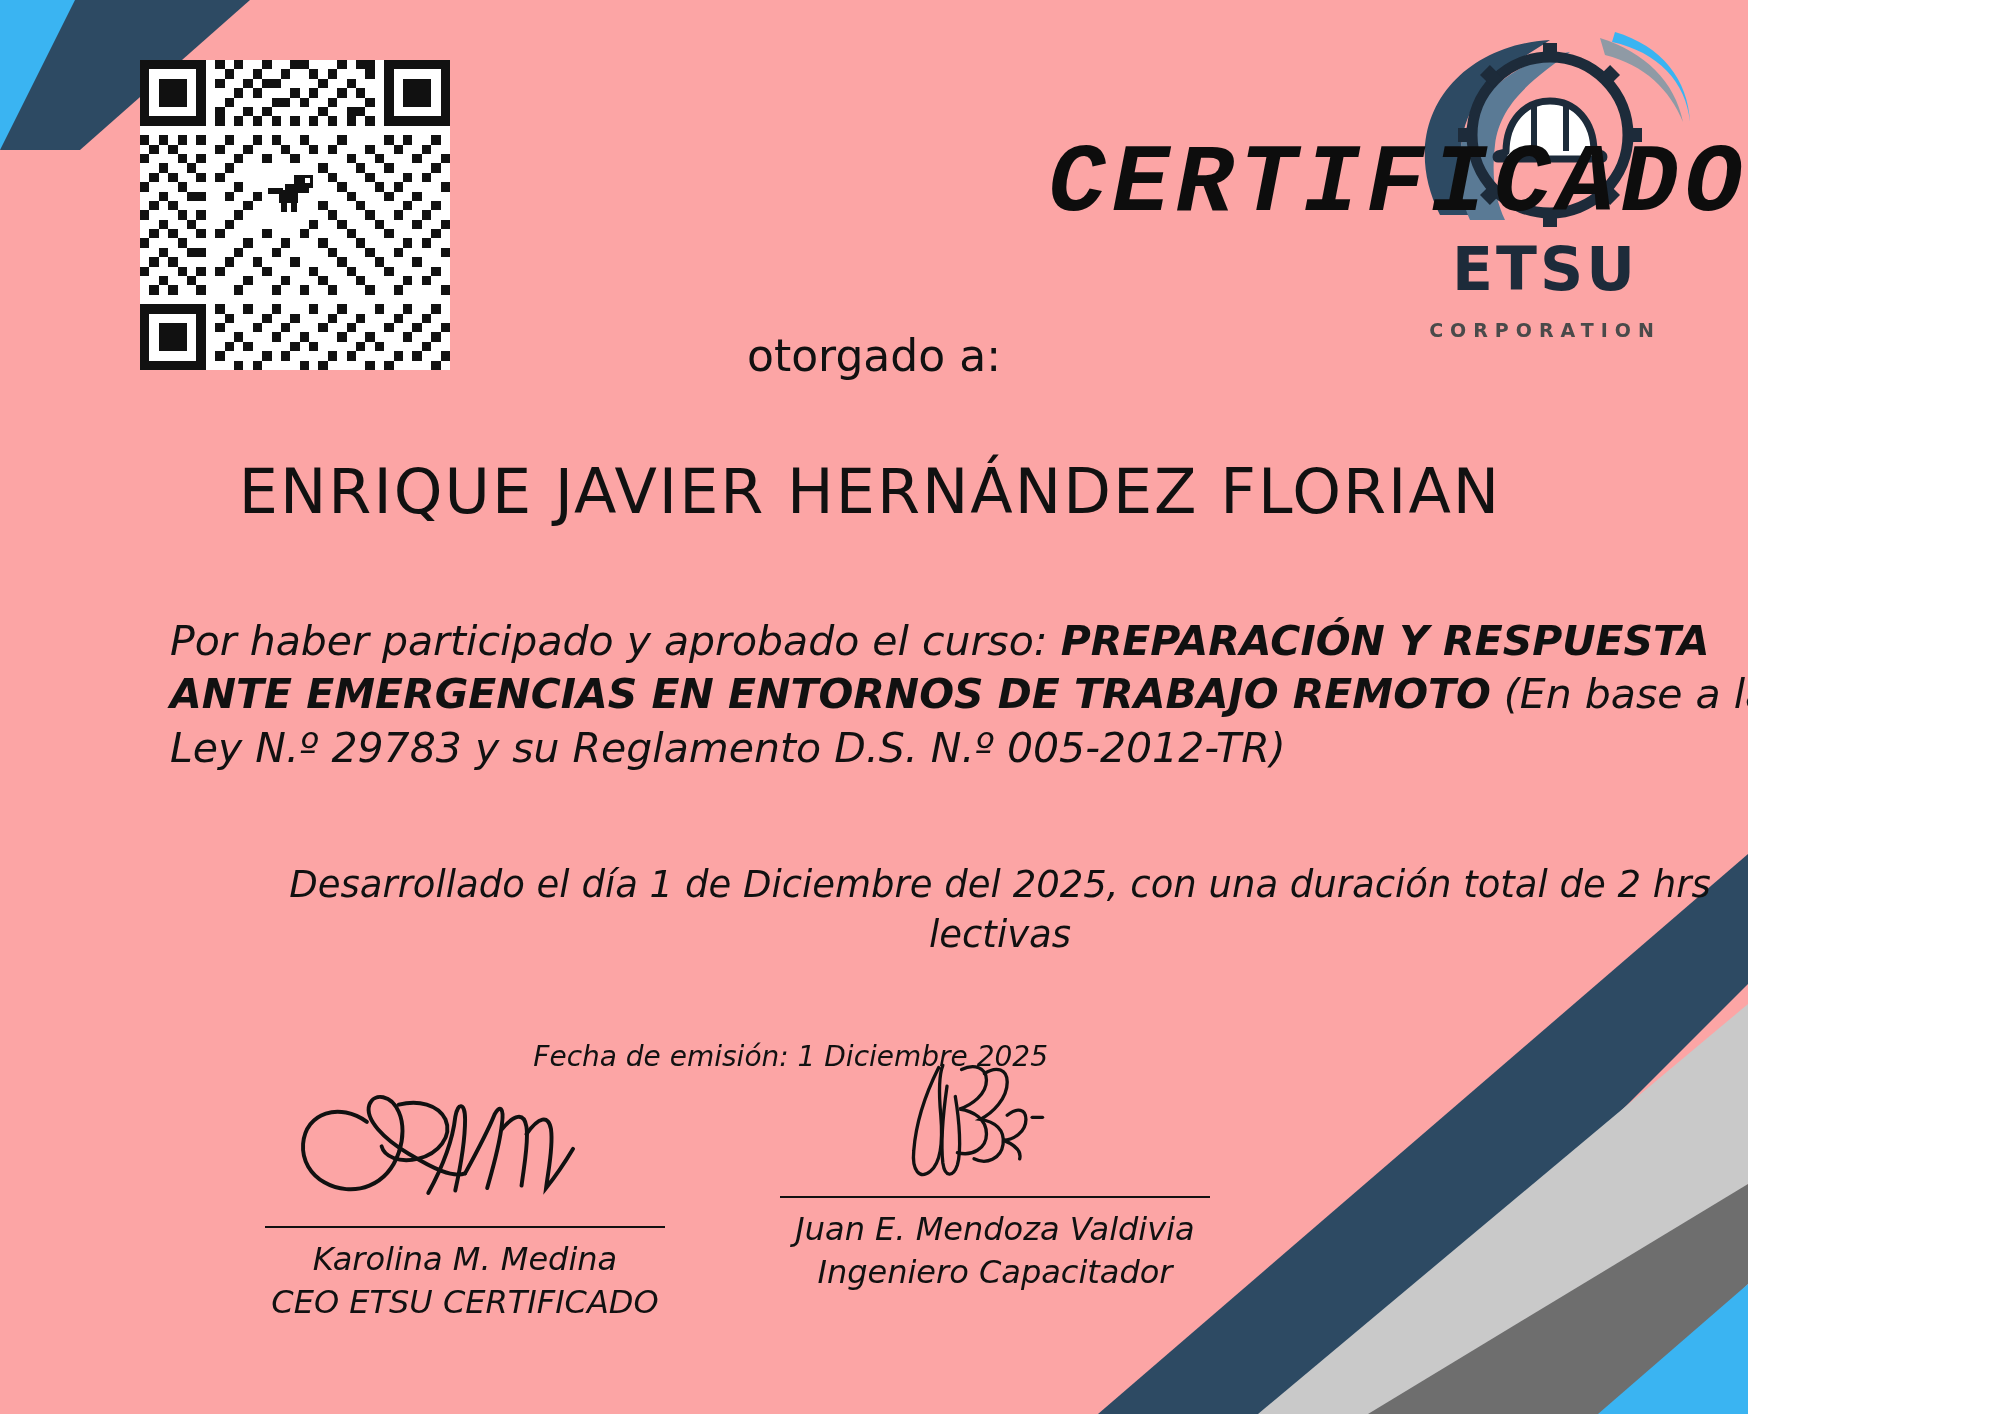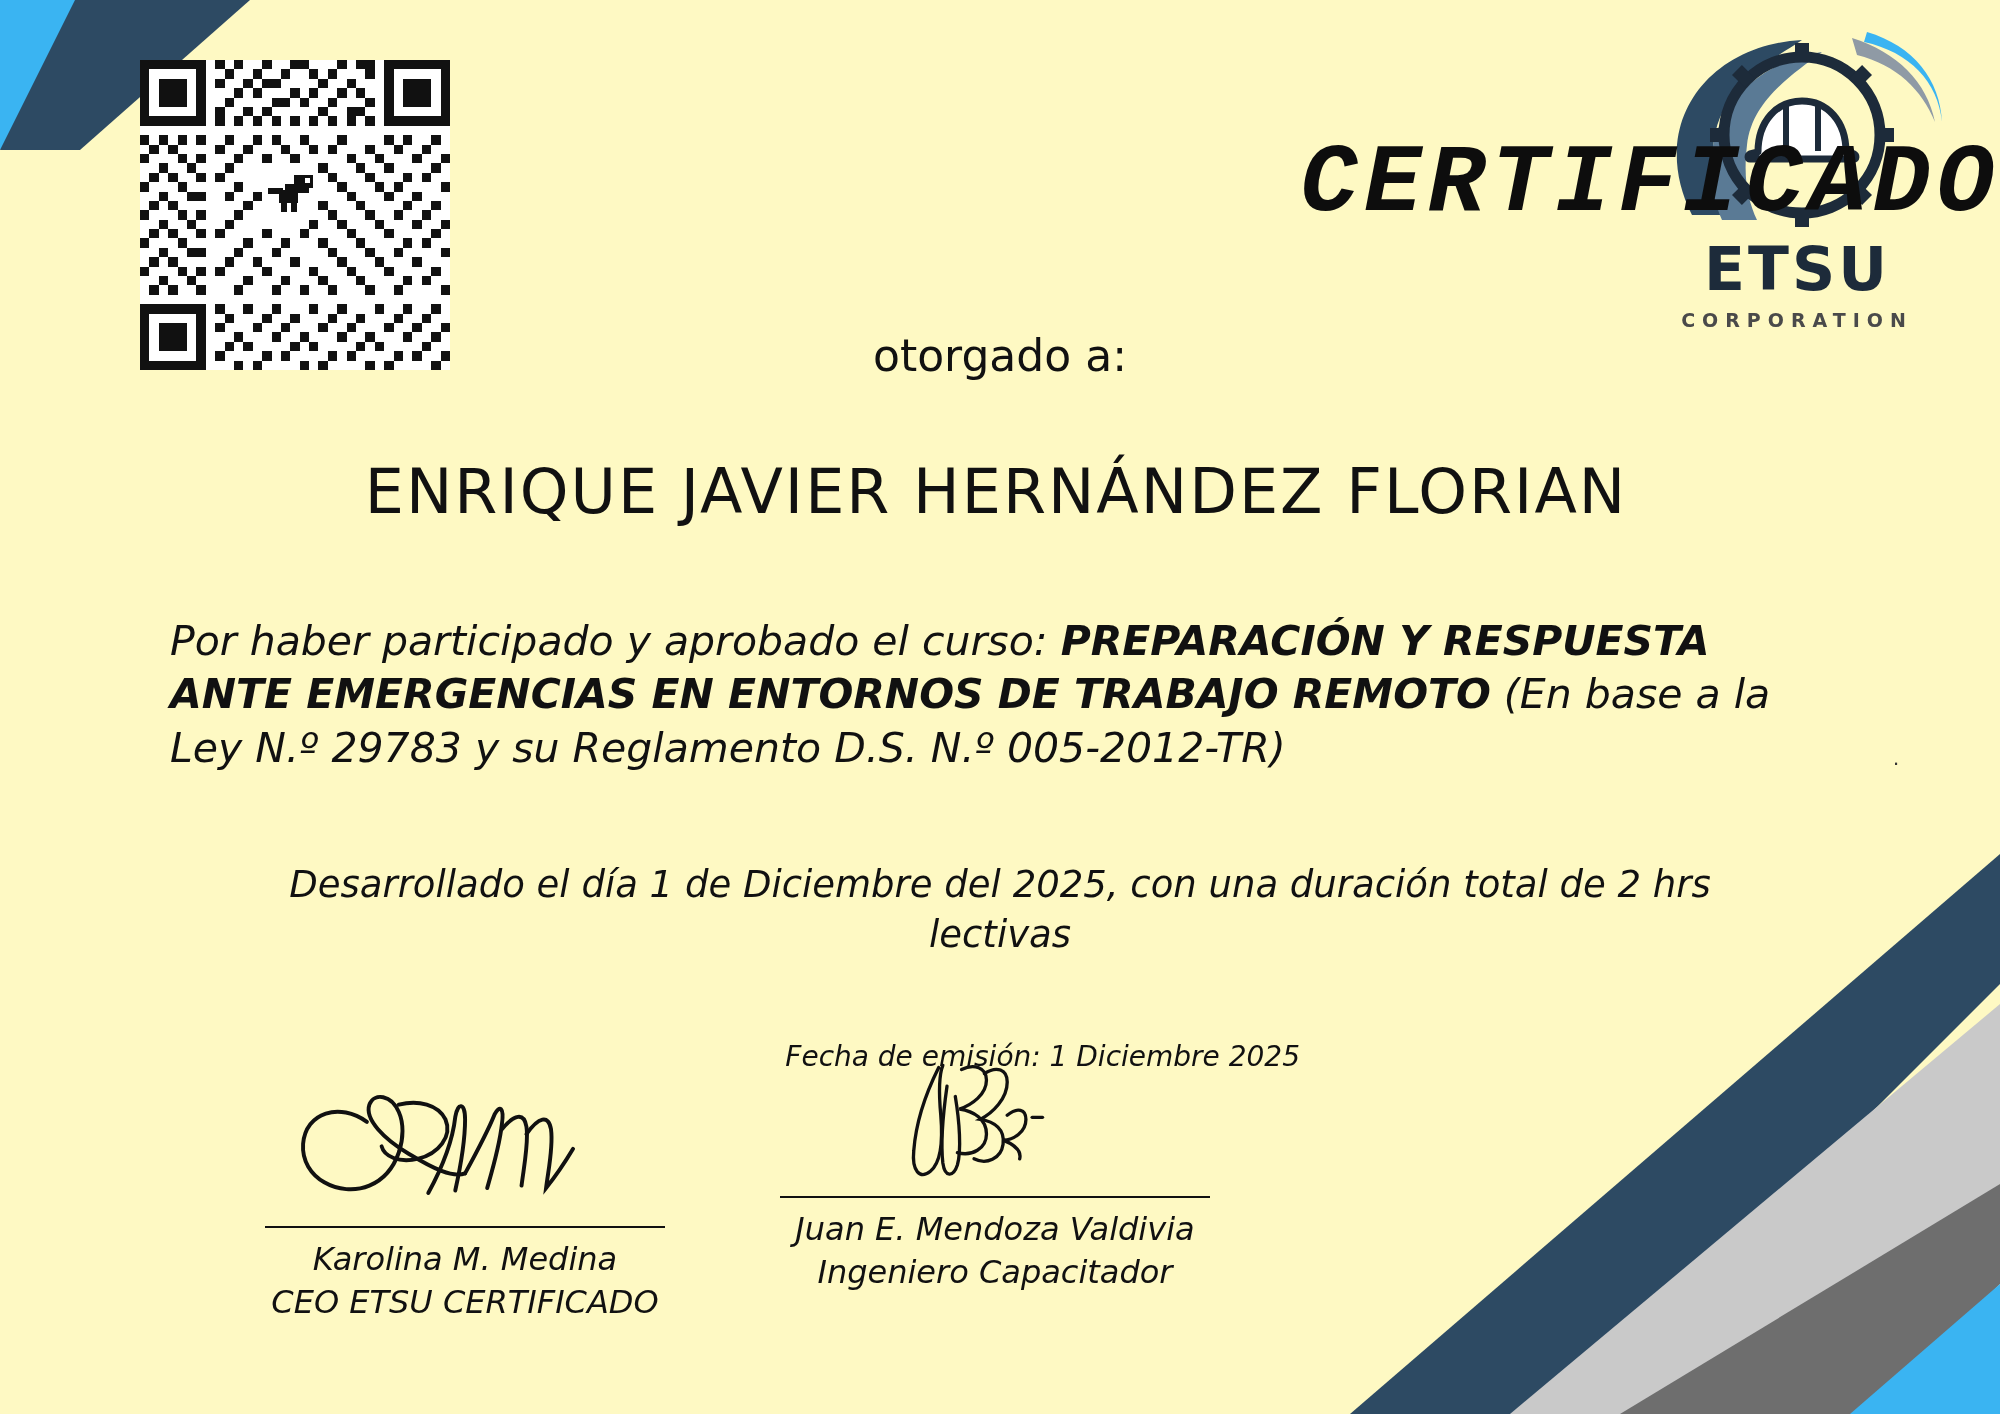--- a/index.html
+++ b/index.html
@@ -8,23 +8,23 @@
     background: #ffffff;
   }
   body {
     width: 2000px;
     height: 1414px;
     font-family: "Liberation Sans", sans-serif;
     overflow: hidden;
   }
   .certificate {
     position: relative;
-    width: 2000px;
+    width: 1748px;
     height: 1414px;
-    background: #fef9c3;
+    background: #fca5a5;
     overflow: hidden;
   }
 
   
   .corner-tl {
     position: absolute;
     top: 0; left: 0;
     width: 330px; height: 150px;
     pointer-events: none;
   }
@@ -63,21 +63,21 @@
     color: #1d2b3a;
     line-height: 1;
     margin-top: -6px;
   }
   .logo-sub {
     font-family: "DejaVu Sans", sans-serif;
     font-weight: bold;
     font-size: 19px;
     letter-spacing: 7px;
     color: #4a4a4a;
-    margin-top: 10px;
+    margin-top: 20px;
   }
 
   
   .title {
     position: absolute;
     left: 0; right: 0;
     top: 130px;
     text-align: right;
     font-family: Liberation Mono, monospace;
     font-style: italic;

